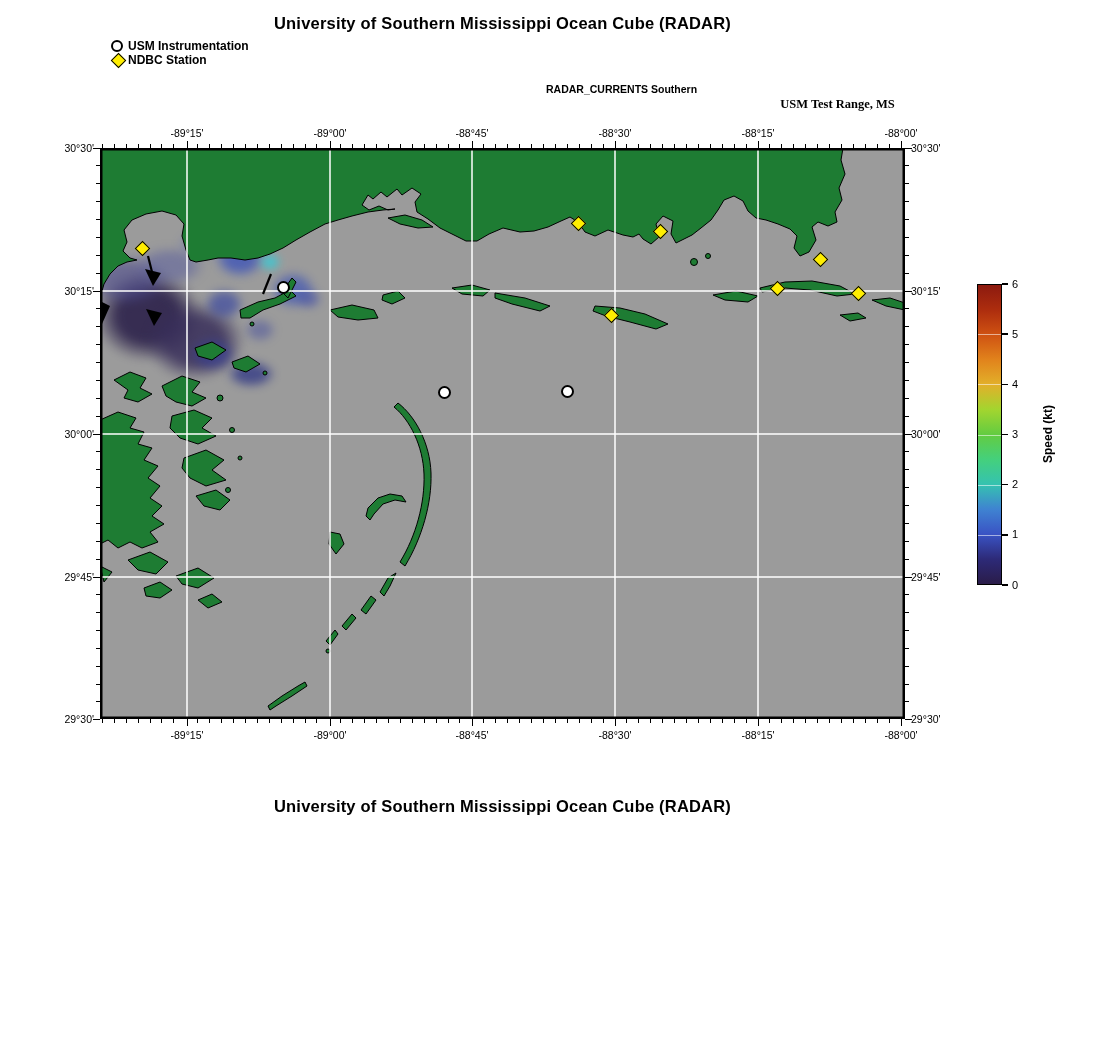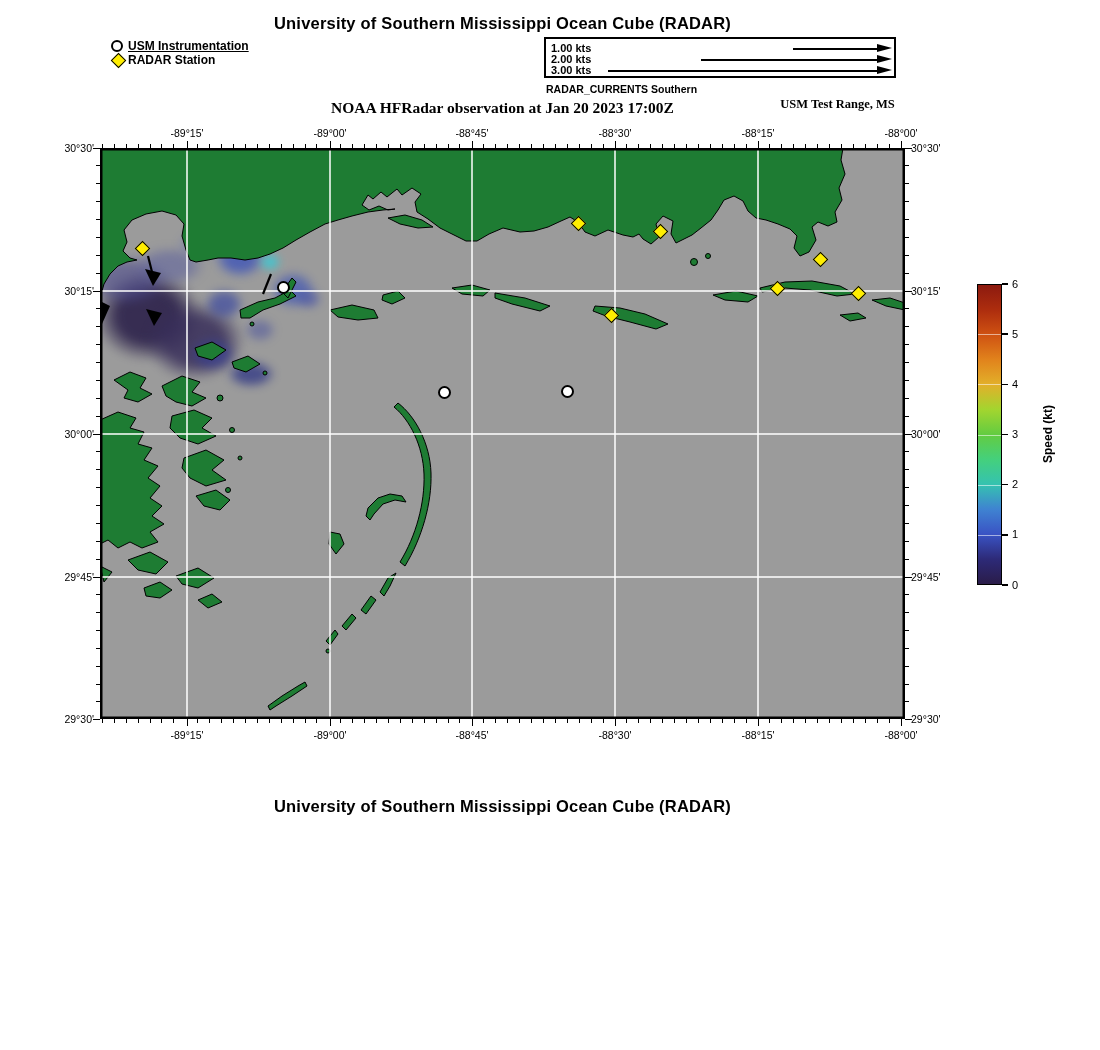--- a/index.html
+++ b/index.html
@@ -50,39 +50,27 @@
 </style>
 </head>
 <body>
 
 <div class="page">
 
   <div class="title-top">University of Southern Mississippi Ocean Cube (RADAR)</div>
 
   <div>
     <span class="lg-circle" style="left:111px;top:40px;"></span>
-    <span class="legend-label" style="left:128px;top:39px;text-decoration:underline;">USM Instrumentation</span>
+    <span class="legend-label" style="left:128px;top:39px;">USM Instrumentation</span>
     <span class="lg-diamond" style="left: 113px; top: 55px; background: rgb(255, 238, 0);"></span>
-    <span class="legend-label" style="left:128px;top:53px;">RADAR Station</span>
+    <span class="legend-label" style="left:128px;top:53px;">NDBC Station</span>
   </div>
 
-  <div class="vecbox" id="vecbox">
-      <div class="vecrow-label" style="top: 4px;">1.00 kts</div>
-      <div class="vecrow-line" style="right: 15px; width: 86px; top: 9.2px;"></div>
-      <div class="vecrow-head" style="right: 2px; top: 5px;"></div>
-      <div class="vecrow-label" style="top: 15px;">2.00 kts</div>
-      <div class="vecrow-line" style="right: 15px; width: 178px; top: 20.2px;"></div>
-      <div class="vecrow-head" style="right: 2px; top: 16px;"></div>
-      <div class="vecrow-label" style="top: 26px;">3.00 kts</div>
-      <div class="vecrow-line" style="right: 15px; width: 271px; top: 31.2px;"></div>
-      <div class="vecrow-head" style="right: 2px; top: 27px;"></div>
-    </div>
   <div class="veccaption">RADAR_CURRENTS Southern</div>
 
-  <div class="subtitle">NOAA HFRadar observation at Jan 20 2023 17:00Z</div>
   <div class="annotation">USM Test Range, MS</div>
 
   <div class="map" id="map" style="background: rgb(155, 155, 155);">
     <div id="bloblayer" style="position:absolute;inset:0;">
         <div class="blob" style="left: -6px; top: 122px; width: 108px; height: 92px; opacity: 0.95; background: radial-gradient(closest-side, rgb(50, 40, 79) 0%, rgb(50, 40, 79) 55%, rgba(0, 0, 0, 0) 100%);"></div>
         <div class="blob" style="left: 45px; top: 153px; width: 100px; height: 80px; opacity: 0.85; background: radial-gradient(closest-side, rgb(56, 46, 90) 0%, rgb(56, 46, 90) 55%, rgba(0, 0, 0, 0) 100%);"></div>
         <div class="blob" style="left: -16px; top: 106px; width: 84px; height: 52px; opacity: 0.6; background: radial-gradient(closest-side, rgb(76, 74, 140) 0%, rgb(76, 74, 140) 55%, rgba(0, 0, 0, 0) 100%);"></div>
         <div class="blob" style="left: 34px; top: 98px; width: 72px; height: 40px; opacity: 0.5; background: radial-gradient(closest-side, rgb(86, 90, 158) 0%, rgb(86, 90, 158) 55%, rgba(0, 0, 0, 0) 100%);"></div>
         <div class="blob" style="left: 76px; top: 82px; width: 56px; height: 28px; opacity: 0.45; background: radial-gradient(closest-side, rgb(94, 106, 184) 0%, rgb(94, 106, 184) 55%, rgba(0, 0, 0, 0) 100%);"></div>
         <div class="blob" style="left: 114px; top: 90px; width: 52px; height: 40px; opacity: 0.8; background: radial-gradient(closest-side, rgb(63, 85, 184) 0%, rgb(63, 85, 184) 55%, rgba(0, 0, 0, 0) 100%);"></div>

